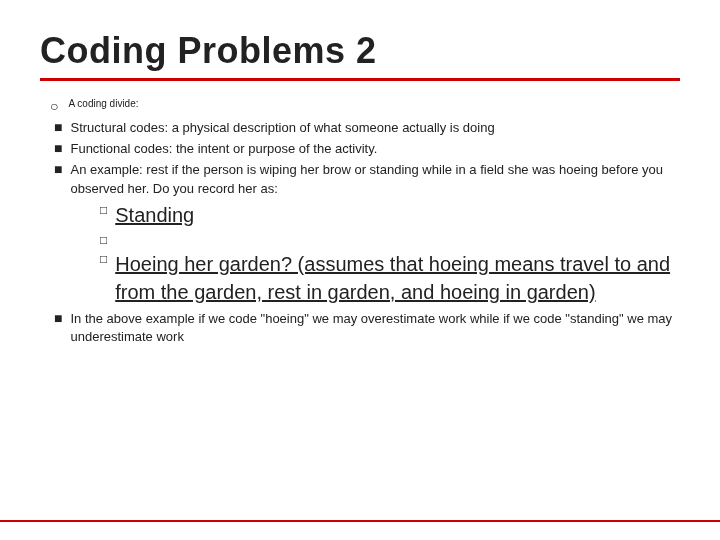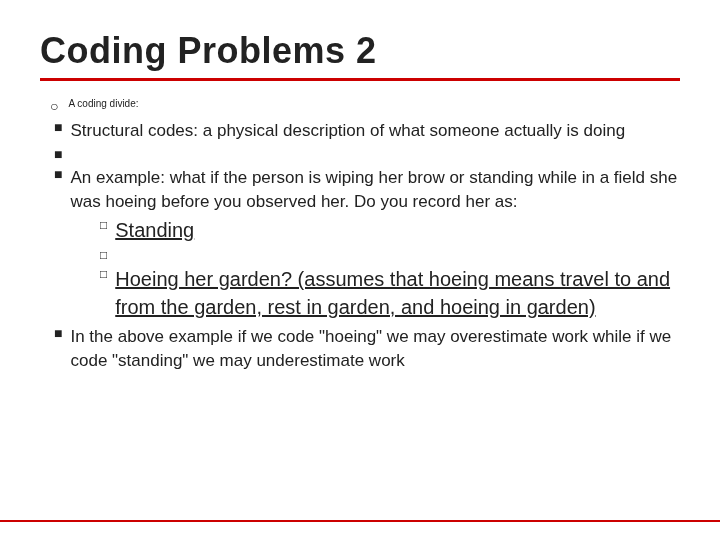--- a/index.html
+++ b/index.html
@@ -83,21 +83,21 @@
 
     .inner-bullet-icon {
       font-size: 14px;
       margin-right: 8px;
       margin-top: 1px;
       color: #222;
       flex-shrink: 0;
     }
 
     .inner-bullet-text {
-      font-size: 17px;
+      font-size: 13px;
       color: #222222;
       font-family: Arial, sans-serif;
       line-height: 1.4;
     }
 
     .sub-list {
       list-style: none;
       margin-top: 3px;
       margin-left: 4px;
     }
@@ -148,24 +148,25 @@
         <span class="outer-bullet-text">A coding divide:</span>
       </div>
 
       <ul class="inner-list">
         <li>
           <span class="inner-bullet-icon">■</span>
           <span class="inner-bullet-text">Structural codes: a physical description of what someone actually is doing</span>
         </li>
         <li>
           <span class="inner-bullet-icon">■</span>
+          <span class="inner-bullet-text">Functional codes: the intent or purpose of the activity.</span>
         </li>
         <li>
           <span class="inner-bullet-icon">■</span>
-          <span class="inner-bullet-text">An example: what if the person is wiping her brow or standing while in a field she was hoeing before you observed her.  Do you record her as:</span>
+          <span class="inner-bullet-text">An example: rest if the person is wiping her brow or standing while in a field she was hoeing before you observed her.  Do you record her as:</span>
         </li>
       </ul>
 
       <ul class="sub-list" style="margin-left: 50px;">
         <li>
           <span class="sub-bullet-icon">□</span>
           <span class="sub-bullet-text">Standing</span>
         </li>
         <li>
           <span class="sub-bullet-icon">□</span>

